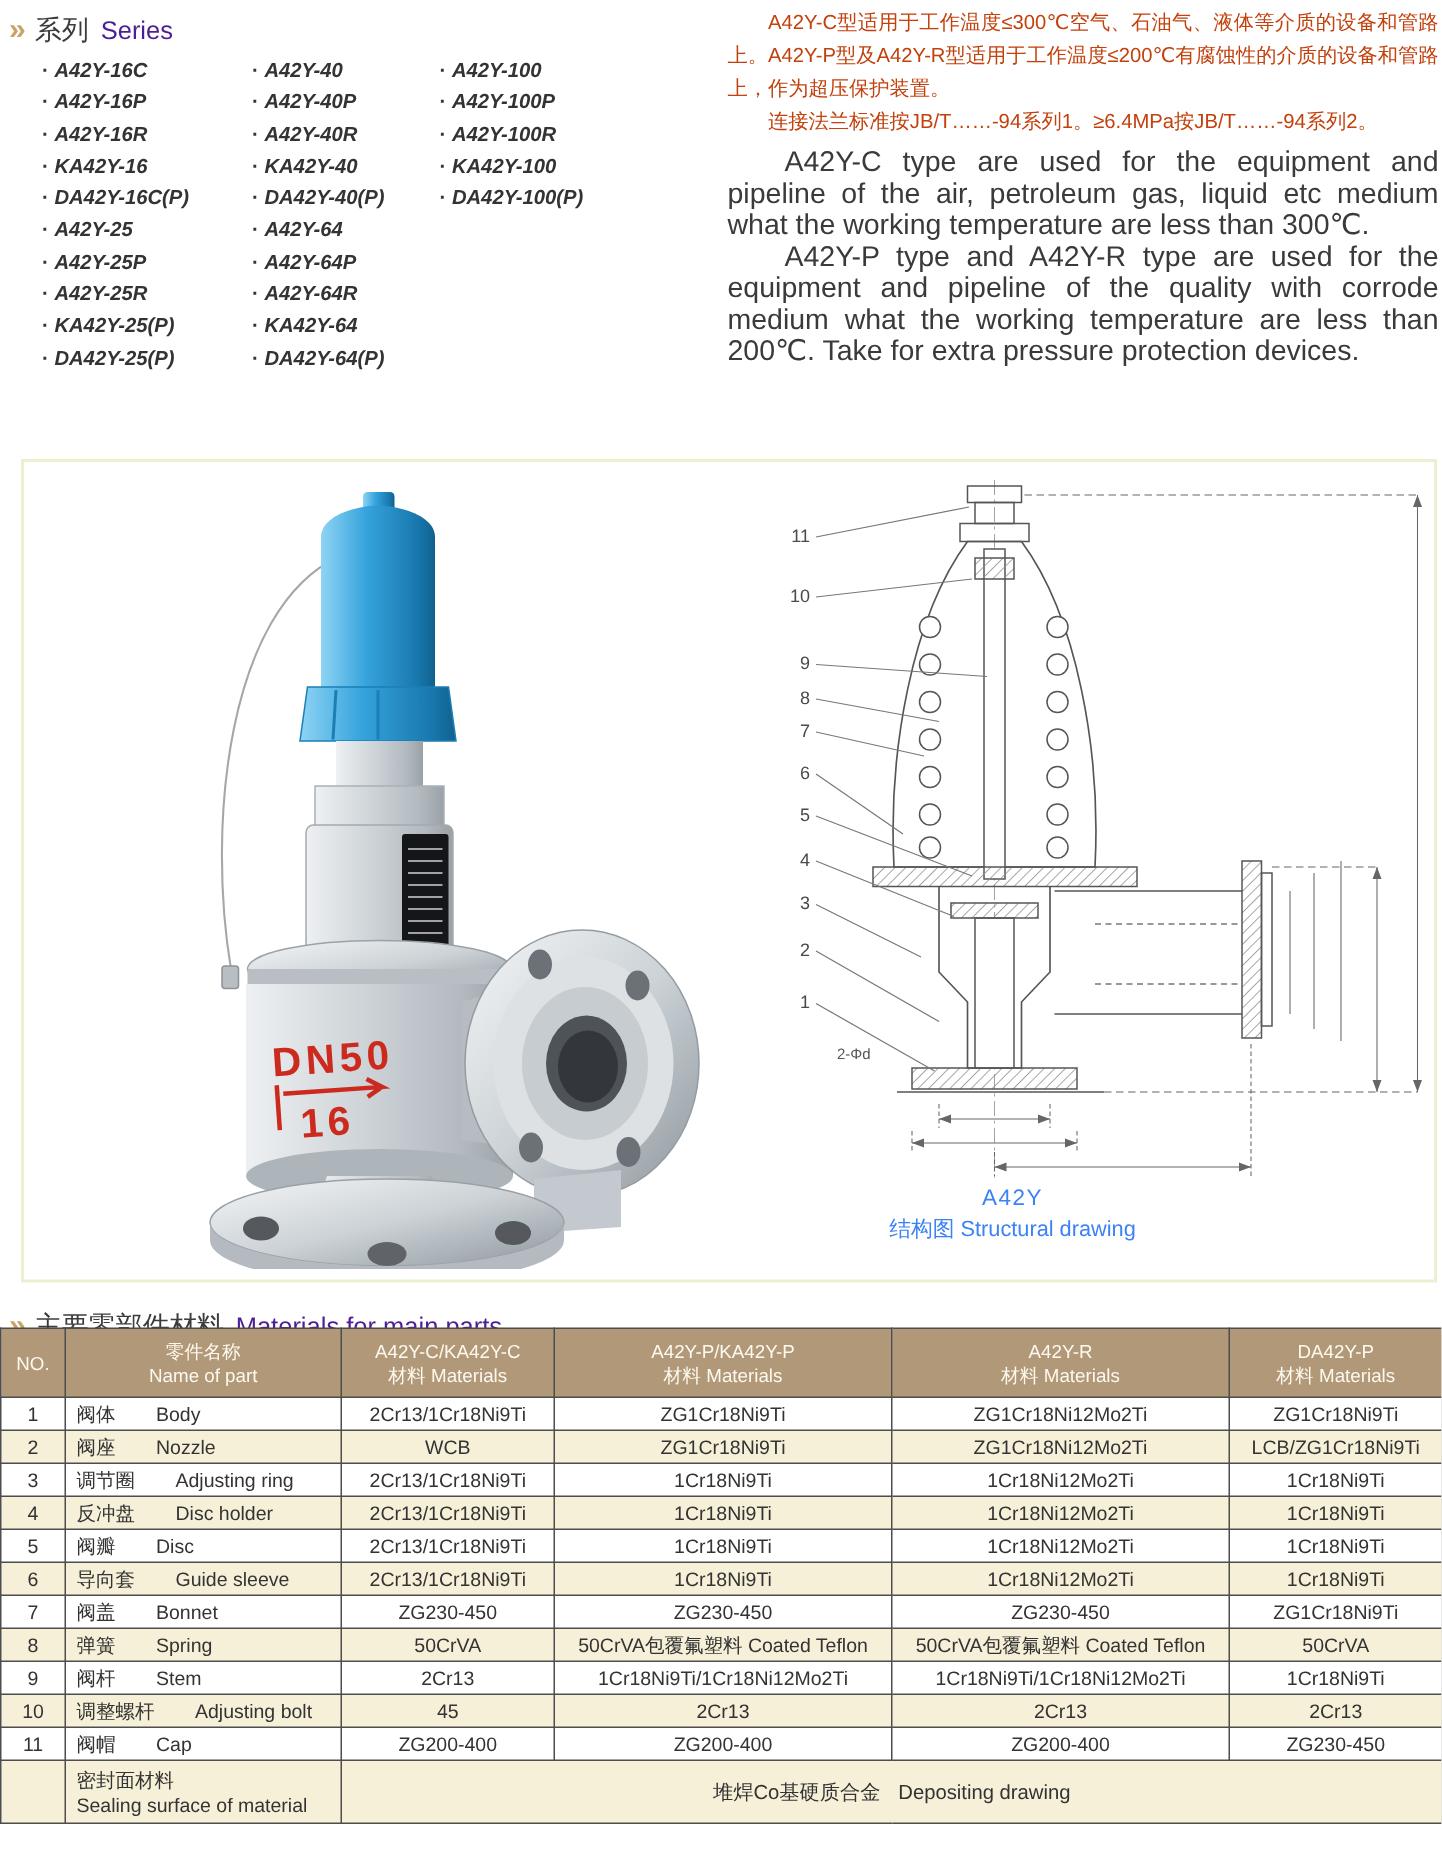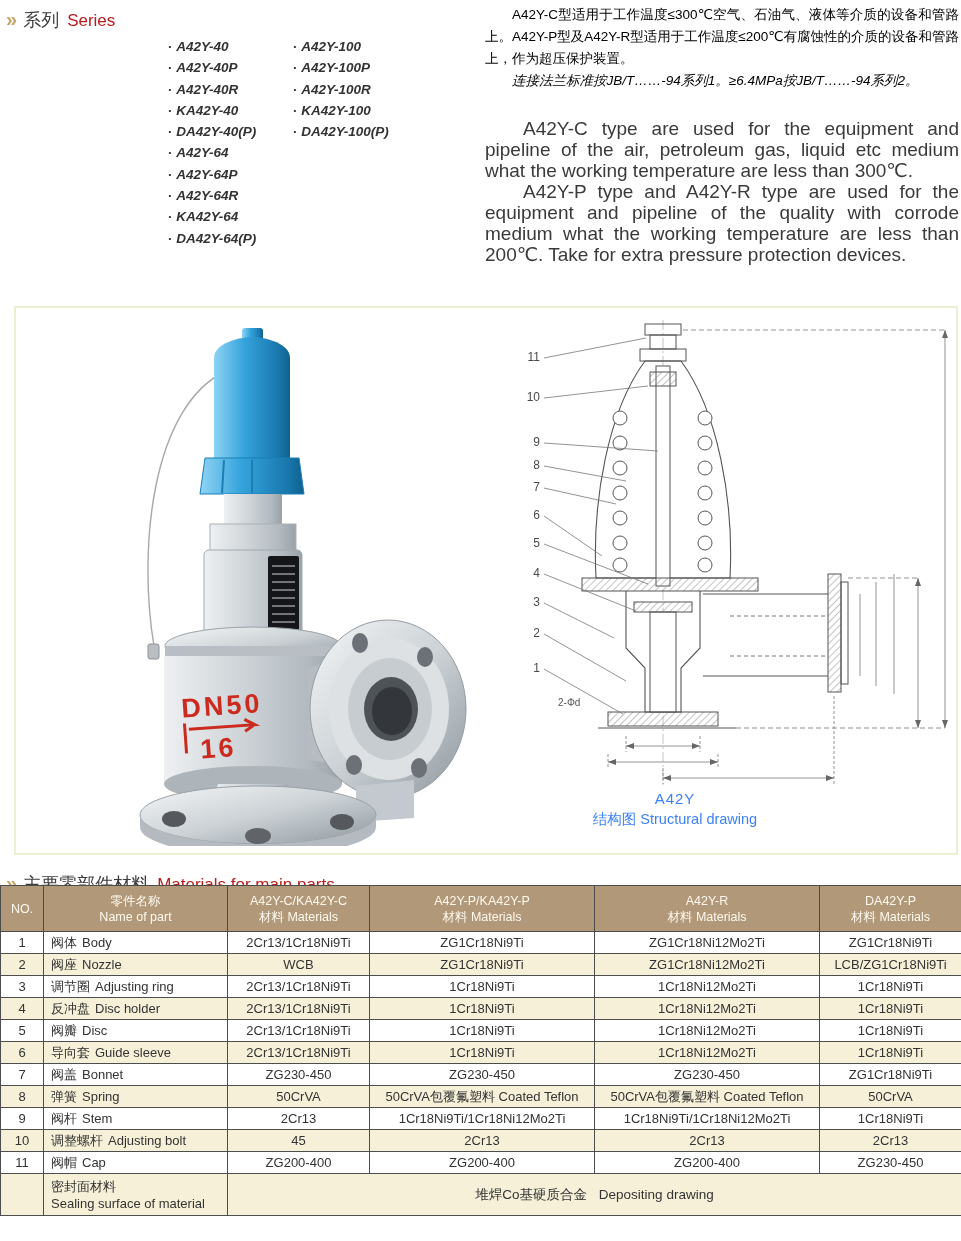--- a/index.html
+++ b/index.html
@@ -5,34 +5,34 @@
   * { margin:0; padding:0; box-sizing:border-box; }
   html,body { background:#ffffff; }
   .page {
     position:relative; width:961px; height:1241px; background:#ffffff;
     font-family:"Liberation Sans","DejaVu Sans",sans-serif; color:#3b3b3b; overflow:hidden;
   }
   
   .sec-header { position:absolute; display:flex; align-items:baseline; gap:8px; }
   .chev { color:#c9a469; font-size:20px; font-weight:bold; letter-spacing:-2px; }
   .t-zh { font-size:18px; color:#3c3c3c; }
-  .t-en { font-size:17px; color:#b91c1c; }
+  .t-en { font-size:17px; color:#4c1d95; }
 
   
   .mcol { position:absolute; list-style:none; }
   .mcol li {
     font-size:13.5px; font-weight:bold; font-style:italic; color:#333;
     line-height:21.3px; white-space:nowrap;
   }
   .mcol li::before { content:"· "; font-weight:bold; font-style:normal; }
 
   
   .desc { position:absolute; left:485px; top:4px; width:474px; }
-  .desc p.zh { font-size:13.5px; line-height:22px; text-indent:2em; color:#000000; text-align:justify; }
-  .desc p.zh.flange { margin-bottom:26px;font-style:italic; }
+  .desc p.zh { font-size:13.5px; line-height:22px; text-indent:2em; color:#c2410c; text-align:justify; }
+  .desc p.zh.flange { margin-bottom:6px; }
   .desc p.en { font-size:19px; line-height:21px; text-indent:2em; color:#3a3a3a; text-align:justify; }
 
   
   .panel {
     position:absolute; left:14px; top:306px; width:944px; height:549px;
     background:#ffffff; border:2px solid #edf0d0;
   }
   .photo-svg { position:absolute; left:40px; top:8px; }
   .drawing-box { position:absolute; left:482px; top:8px; width:462px; height:476px; }
   .callout {
@@ -54,37 +54,49 @@
   .mat-table col.c-m3  { width:225px; }
   .mat-table col.c-m4  { width:142px; }
   .mat-table th, .mat-table td { border:1px solid #4d4d4d; }
   .mat-table thead th {
     background:#b19878; color:#fdf9ef; font-weight:normal;
     font-size:12.5px; line-height:16px; height:46px; text-align:center;
   }
   .mat-table td { height:22px; font-size:13px; color:#333; text-align:center; background:#fff; }
   .mat-table tr.alt td { background:#f7f0d8; }
   .mat-table td.name { text-align:left; padding-left:7px; }
-  .mat-table td.name .en { margin-left:5px; }
+  .mat-table td.name .en { margin-left:27px; }
   .mat-table tfoot td { background:#f7f0d8; height:42px; }
   .mat-table tfoot td.flabel { text-align:left; padding-left:7px; font-size:13px; line-height:17px; }
   .mat-table tfoot td.fval { font-size:13.5px; }
   .mat-table tfoot td.fval .en { margin-left:8px; }
 </style>
 </head>
 <body>
 
 <div class="page">
 
   <div class="sec-header" style="left:6px; top:8px;">
     <span class="chev">»</span>
     <span class="t-zh">系列</span>
     <span class="t-en">Series</span>
   </div>
 
+  <ul class="mcol" style="left:28px; top:36px;">
+    <li>A42Y-16C</li>
+    <li>A42Y-16P</li>
+    <li>A42Y-16R</li>
+    <li>KA42Y-16</li>
+    <li>DA42Y-16C(P)</li>
+    <li>A42Y-25</li>
+    <li>A42Y-25P</li>
+    <li>A42Y-25R</li>
+    <li>KA42Y-25(P)</li>
+    <li>DA42Y-25(P)</li>
+  </ul>
   <ul class="mcol" style="left:168px; top:36px;">
     <li>A42Y-40</li>
     <li>A42Y-40P</li>
     <li>A42Y-40R</li>
     <li>KA42Y-40</li>
     <li>DA42Y-40(P)</li>
     <li>A42Y-64</li>
     <li>A42Y-64P</li>
     <li>A42Y-64R</li>
     <li>KA42Y-64</li>

